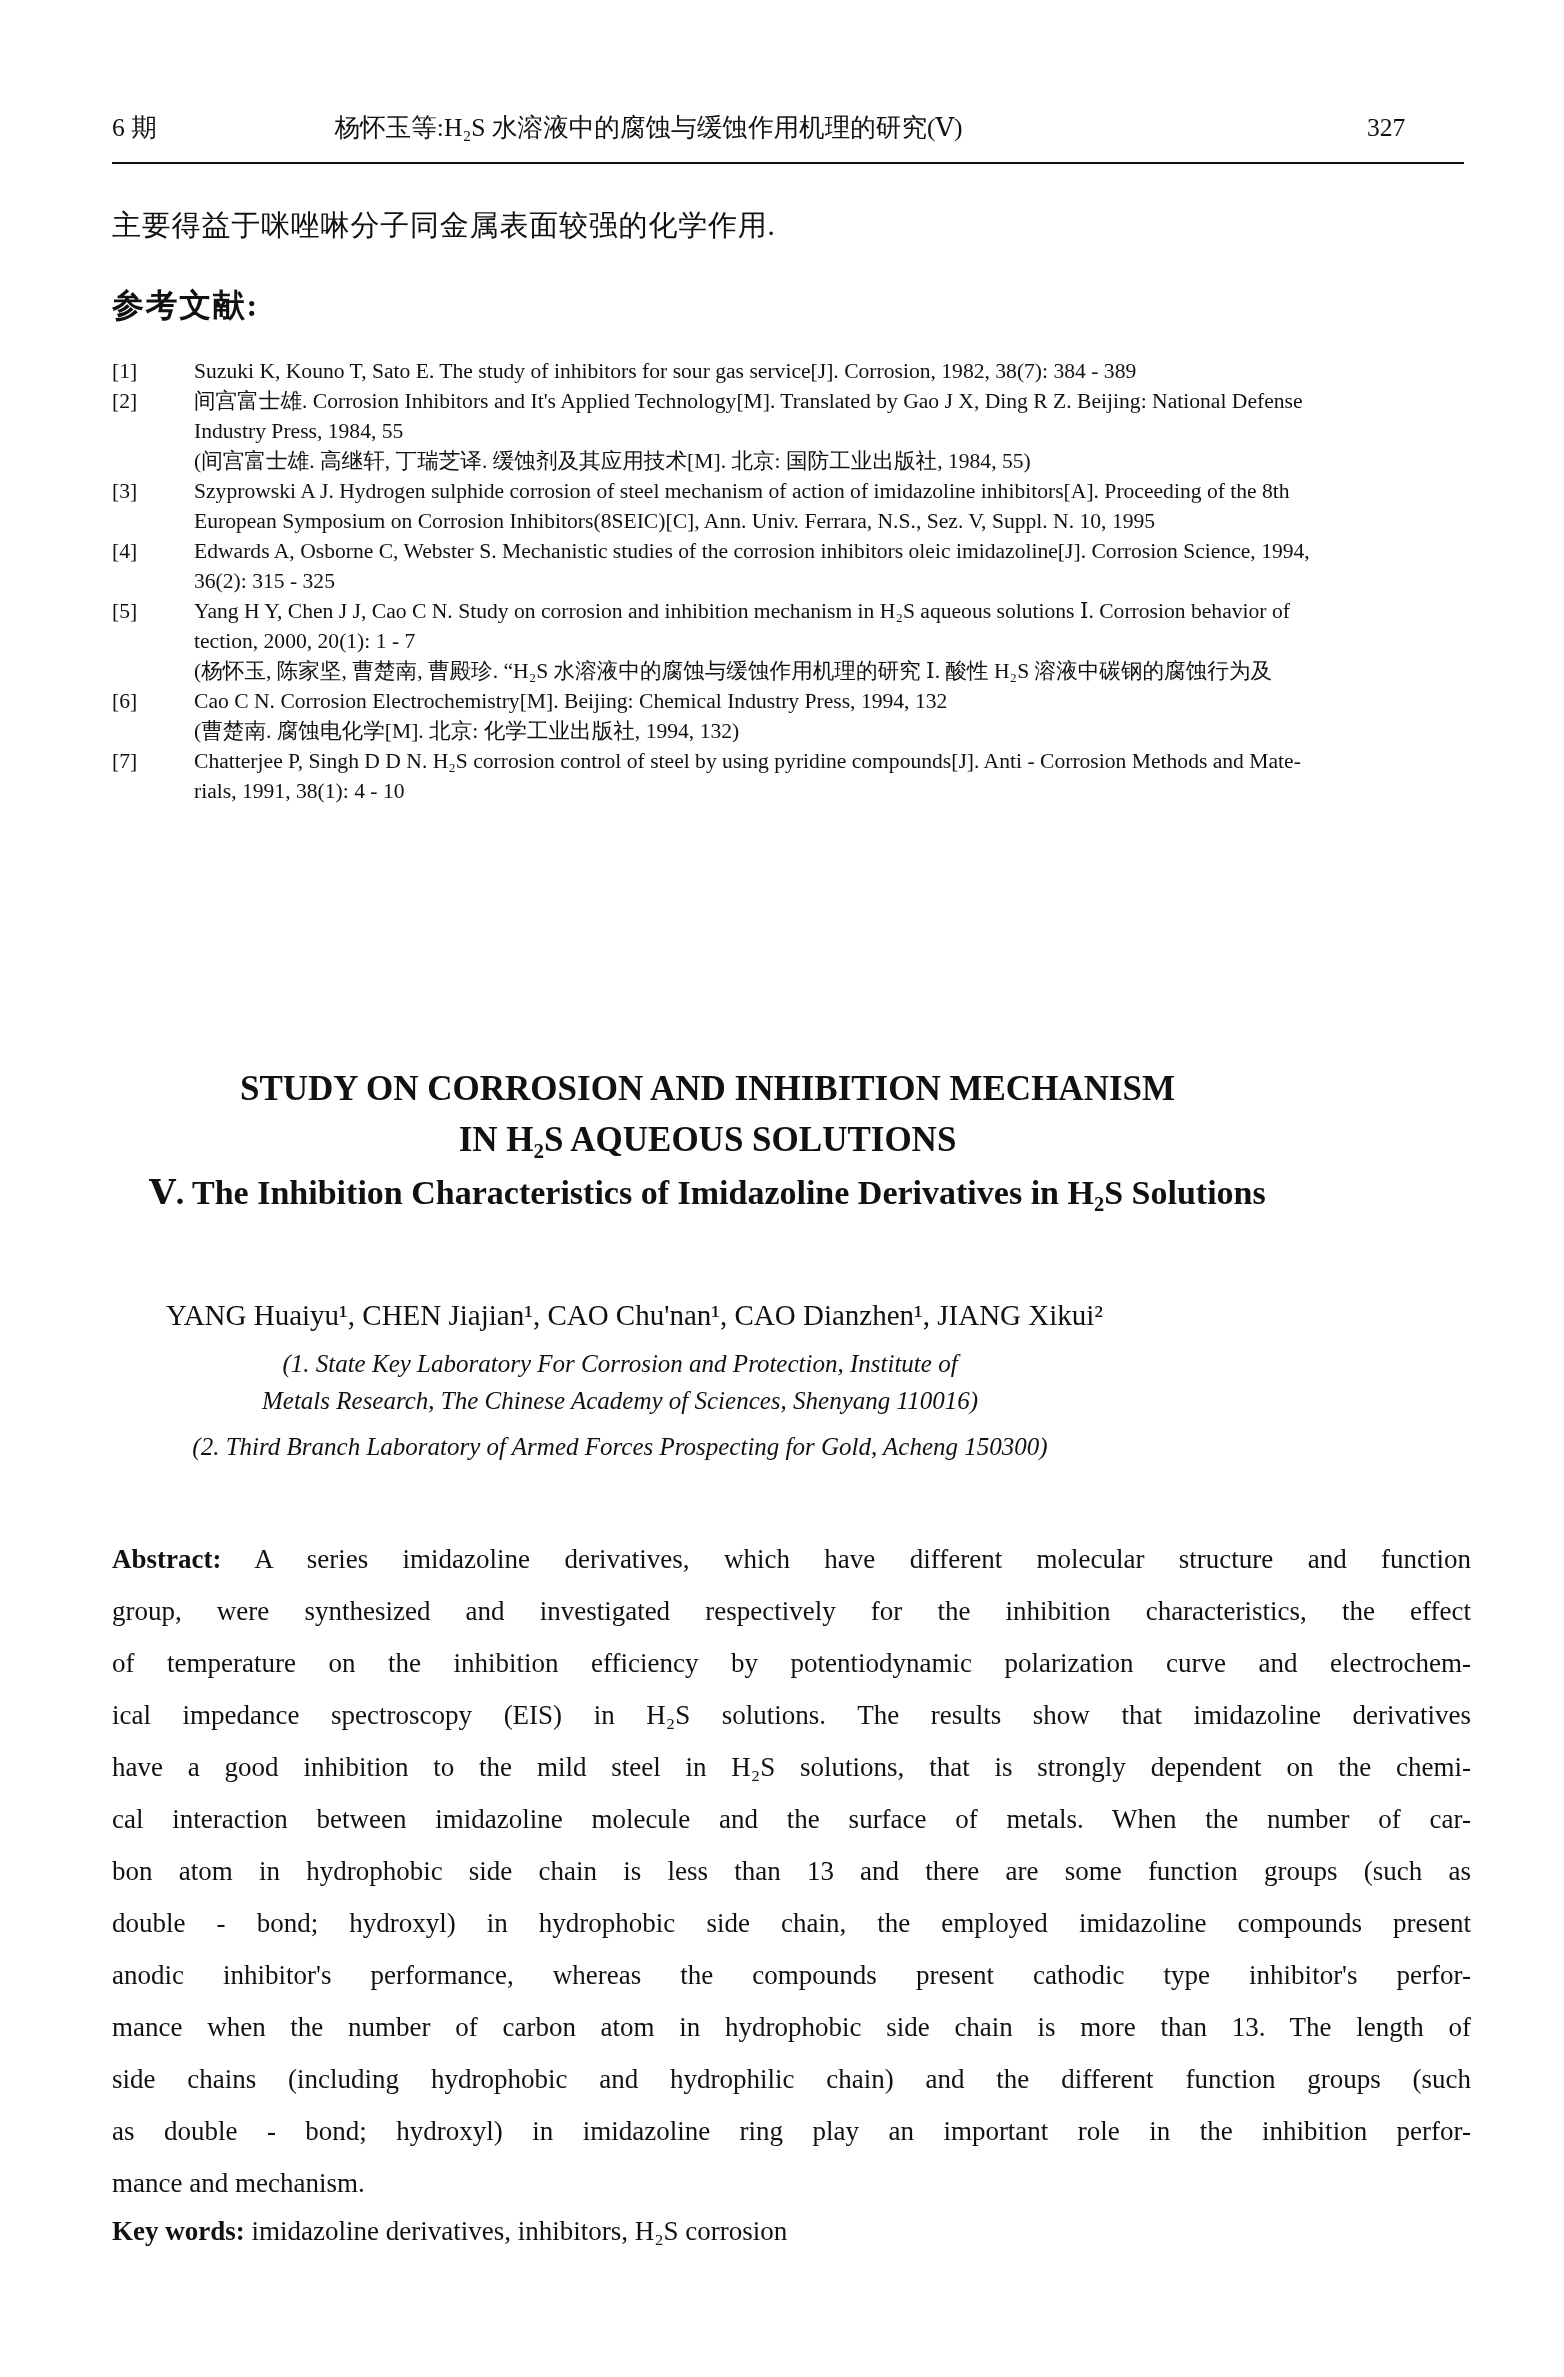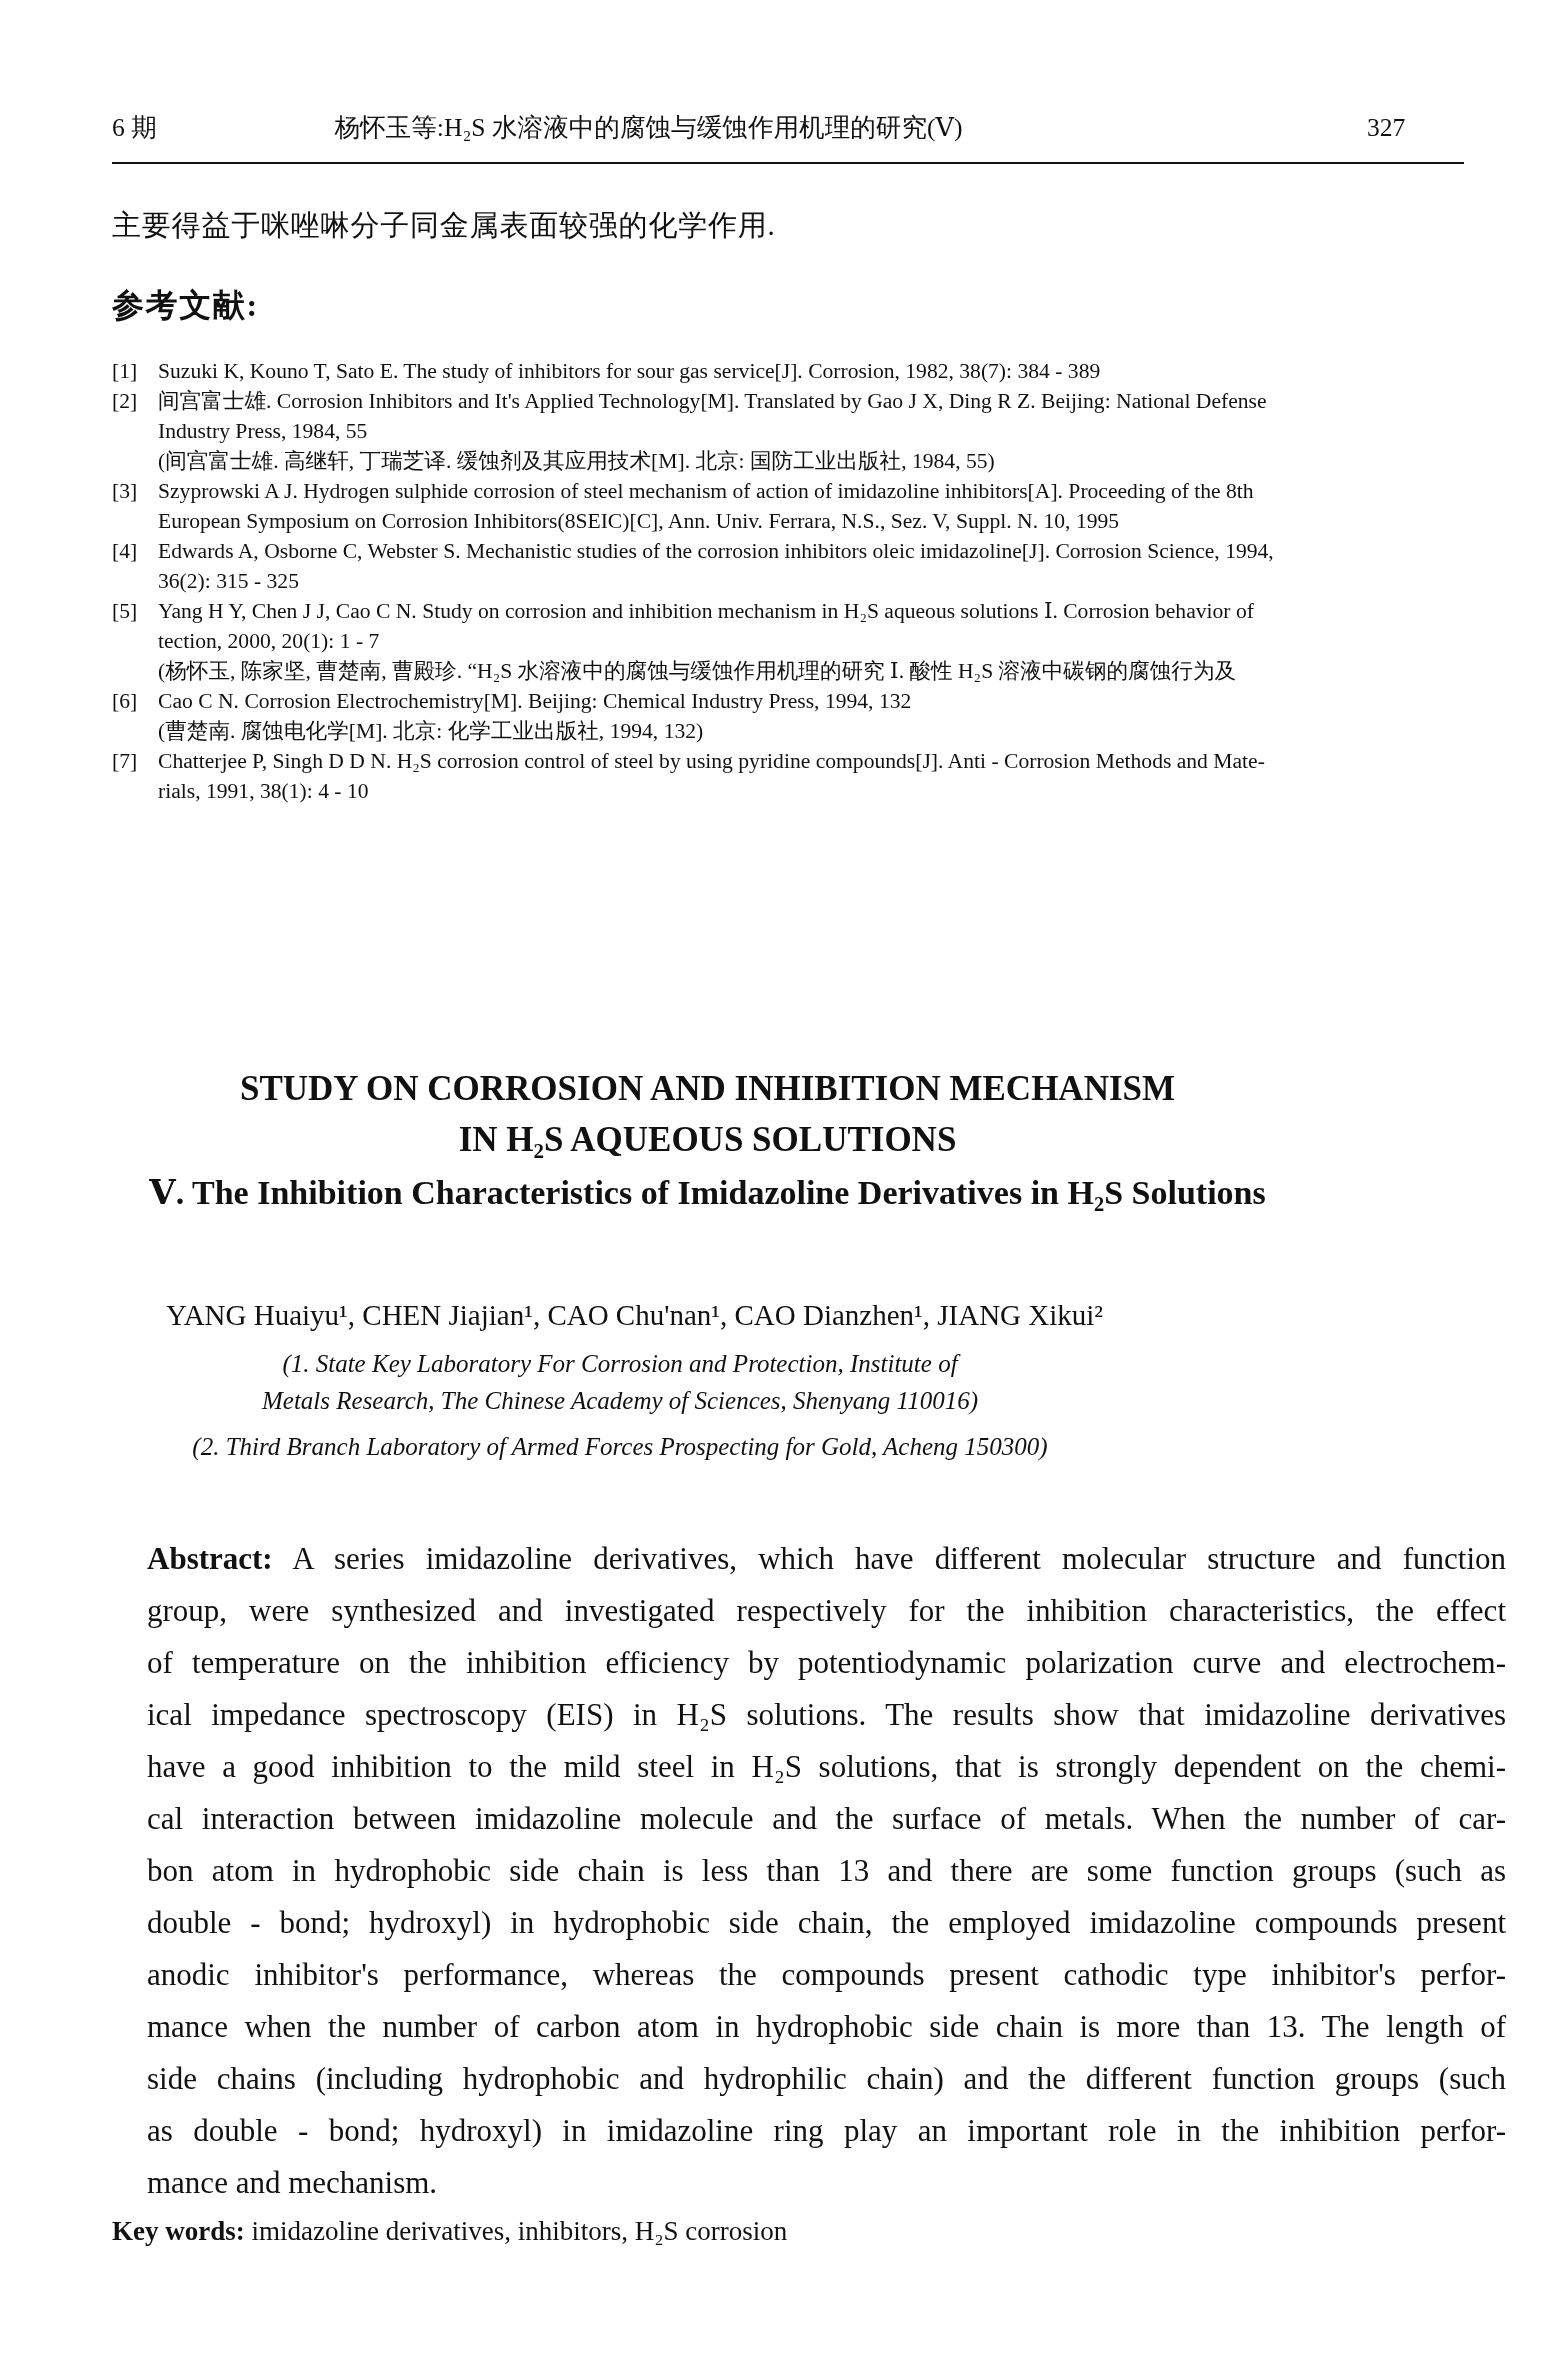--- a/index.html
+++ b/index.html
@@ -17,35 +17,35 @@
   .hdr-rule { top: 162px; left: 112px; width: 1352px; height: 2.4px; background: #111; }
 
   .cn-line { left: 112px; top: 208px; font-size: 29px; line-height: 35px; letter-spacing: 0.8px; }
   .ref-heading { left: 112px; top: 286px; font-size: 32px; line-height: 38px; font-weight: bold; letter-spacing: 1.6px; }
 
   
   .refs { left: 112px; top: 356px; width: 1359px; font-size: 21.6px; line-height: 30px; }
   .ref { display: flex; margin: 0; }
   .ref-num { width: 46px; flex: 0 0 46px; white-space: nowrap; }
   .ref-body { flex: 1; }
-  .ref-line { display: block; white-space: nowrap; }
+  .ref-line { display: block; white-space: nowrap; margin-left: 36px; }
 
   
   .title-block { left: 0; top: 1063px; width: 1415px; text-align: center; font-weight: bold; }
   .title-line { display: block; font-size: 35px; line-height: 51px; }
   .title-sub { display: block; font-size: 34px; line-height: 51px; margin-top: 1.6px; }
 
   .authors { left: 0; top: 1296px; width: 1269px; text-align: center; font-size: 29px; line-height: 38px; }
   .affil { left: 0; width: 1240px; text-align: center; font-size: 25px; line-height: 35px; }
   .affil i { font-style: italic; }
   .affil-1 { top: 1346px; }
   .affil-2 { top: 1383px; }
   .affil-3 { top: 1429px; }
 
-  .abstract { left: 112px; top: 1533px; width: 1359px; font-size: 31px; line-height: 52px; text-align: justify; margin-left: 35px; }
+  .abstract { left: 112px; top: 1533px; width: 1359px; font-size: 27px; line-height: 52px; text-align: justify; }
   .abs-line { display: block; white-space: nowrap; text-align: justify; text-align-last: justify; }
   .abs-line.last { text-align-last: left; }
   .label-bold { font-weight: bold; }
 
   .keywords { left: 112px; top: 2214px; font-size: 27px; line-height: 35px; }
 </style>
 </head>
 <body>
 
 <div class="abs hdr hdr-left">6 期</div>

